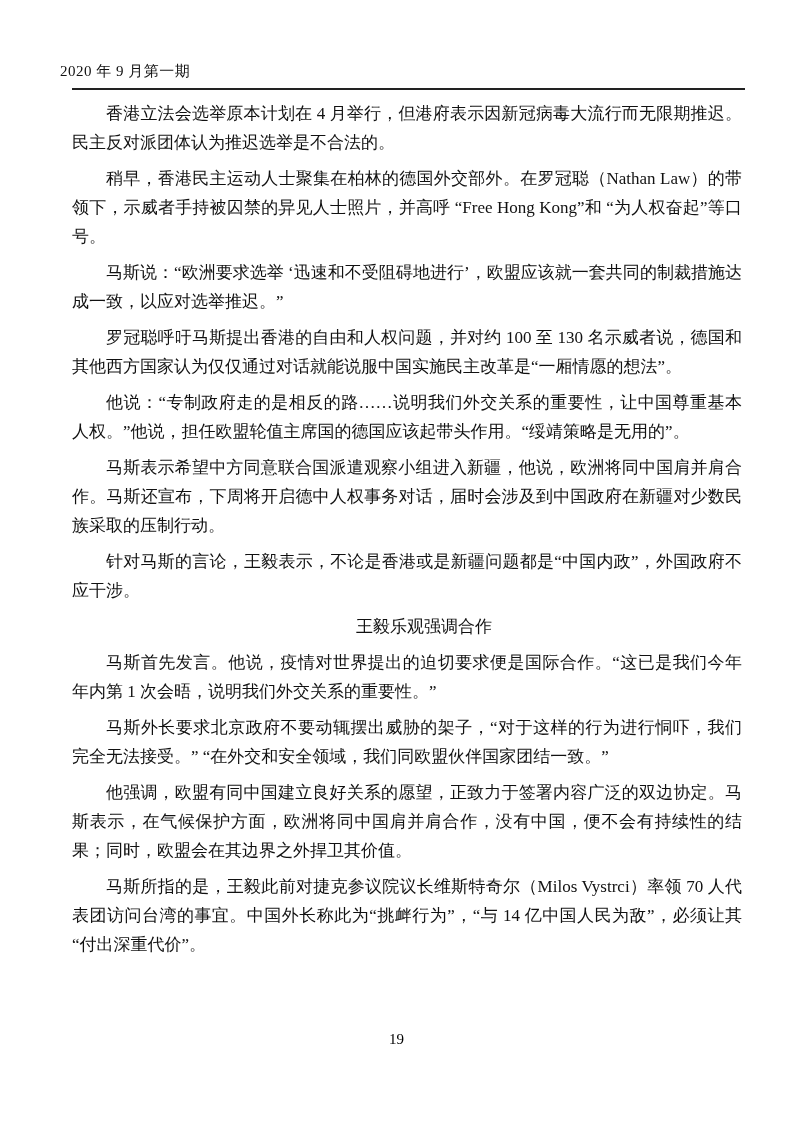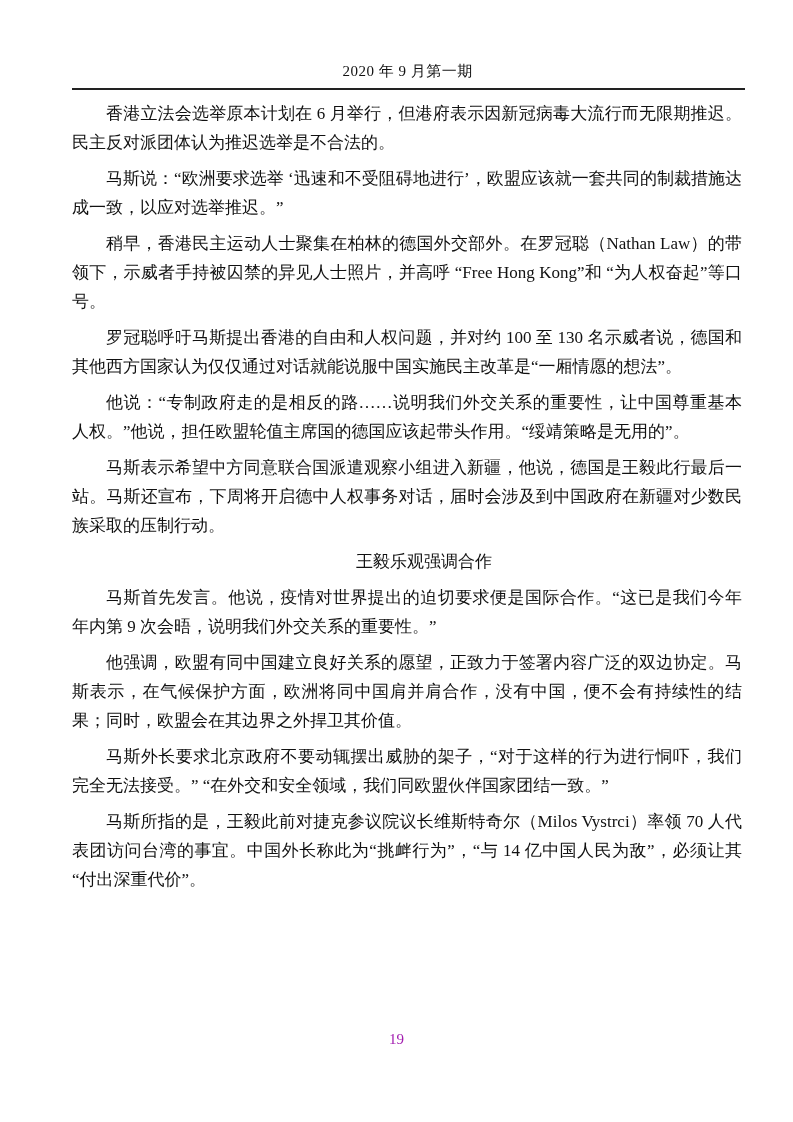--- a/index.html
+++ b/index.html
@@ -17,24 +17,24 @@
   .sheet {
     position: absolute;
     inset: 0;
     width: 793px;
     height: 1122px;
     background: #ffffff;
     overflow: hidden;
   }
   .issue-header {
     position: absolute;
-    left: 72px;
+    left: 60px;
     top: 62px;
     width: 671px;
-    text-align: center;
+    text-align: left;
     font-size: 15px;
     letter-spacing: 0.5px;
     color: #111111;
     white-space: nowrap;
   }
   .header-rule {
     position: absolute;
     left: 72px;
     top: 88px;
     width: 673px;
@@ -64,43 +64,44 @@
     font-weight: normal;
     line-height: 29px;
   }
   .page-number {
     position: absolute;
     left: 0;
     right: 0;
     top: 1031px;
     text-align: center;
     font-size: 15px;
-    color: #a21caf;
+    color: #000000;
   }
 </style>
 </head>
 <body>
 
 <div class="sheet">
 
   <div class="issue-header">2020 年 9 月第一期</div>
 
   <div class="header-rule"></div>
 
   <div class="article-body">
-    <p>香港立法会选举原本计划在 6 月举行，但港府表示因新冠病毒大流行而无限期推迟。民主反对派团体认为推迟选举是不合法的。</p>
+    <p>香港立法会选举原本计划在 4 月举行，但港府表示因新冠病毒大流行而无限期推迟。民主反对派团体认为推迟选举是不合法的。</p>
+    <p>稍早，香港民主运动人士聚集在柏林的德国外交部外。在罗冠聪（Nathan Law）的带领下，示威者手持被囚禁的异见人士照片，并高呼 “Free Hong Kong”和 “为人权奋起”等口号。</p>
     <p>马斯说：“欧洲要求选举 ‘迅速和不受阻碍地进行’，欧盟应该就一套共同的制裁措施达成一致，以应对选举推迟。”</p>
-    <p>稍早，香港民主运动人士聚集在柏林的德国外交部外。在罗冠聪（Nathan Law）的带领下，示威者手持被囚禁的异见人士照片，并高呼 “Free Hong Kong”和 “为人权奋起”等口号。</p>
     <p>罗冠聪呼吁马斯提出香港的自由和人权问题，并对约 100 至 130 名示威者说，德国和其他西方国家认为仅仅通过对话就能说服中国实施民主改革是“一厢情愿的想法”。</p>
     <p>他说：“专制政府走的是相反的路……说明我们外交关系的重要性，让中国尊重基本人权。”他说，担任欧盟轮值主席国的德国应该起带头作用。“绥靖策略是无用的”。</p>
-    <p>马斯表示希望中方同意联合国派遣观察小组进入新疆，他说，德国是王毅此行最后一站。马斯还宣布，下周将开启德中人权事务对话，届时会涉及到中国政府在新疆对少数民族采取的压制行动。</p>
+    <p>马斯表示希望中方同意联合国派遣观察小组进入新疆，他说，欧洲将同中国肩并肩合作。马斯还宣布，下周将开启德中人权事务对话，届时会涉及到中国政府在新疆对少数民族采取的压制行动。</p>
+    <p>针对马斯的言论，王毅表示，不论是香港或是新疆问题都是“中国内政”，外国政府不应干涉。</p>
 
     <p class="section-heading">王毅乐观强调合作</p>
 
-    <p>马斯首先发言。他说，疫情对世界提出的迫切要求便是国际合作。“这已是我们今年年内第 9 次会晤，说明我们外交关系的重要性。”</p>
+    <p>马斯首先发言。他说，疫情对世界提出的迫切要求便是国际合作。“这已是我们今年年内第 1 次会晤，说明我们外交关系的重要性。”</p>
+    <p>马斯外长要求北京政府不要动辄摆出威胁的架子，“对于这样的行为进行恫吓，我们完全无法接受。” “在外交和安全领域，我们同欧盟伙伴国家团结一致。”</p>
     <p>他强调，欧盟有同中国建立良好关系的愿望，正致力于签署内容广泛的双边协定。马斯表示，在气候保护方面，欧洲将同中国肩并肩合作，没有中国，便不会有持续性的结果；同时，欧盟会在其边界之外捍卫其价值。</p>
-    <p>马斯外长要求北京政府不要动辄摆出威胁的架子，“对于这样的行为进行恫吓，我们完全无法接受。” “在外交和安全领域，我们同欧盟伙伴国家团结一致。”</p>
     <p>马斯所指的是，王毅此前对捷克参议院议长维斯特奇尔（Milos Vystrci）率领 70 人代表团访问台湾的事宜。中国外长称此为“挑衅行为”，“与 14 亿中国人民为敌”，必须让其“付出深重代价”。</p>
   </div>
 
   <div class="page-number">19</div>
 
 </div>
 
 </body></html>

